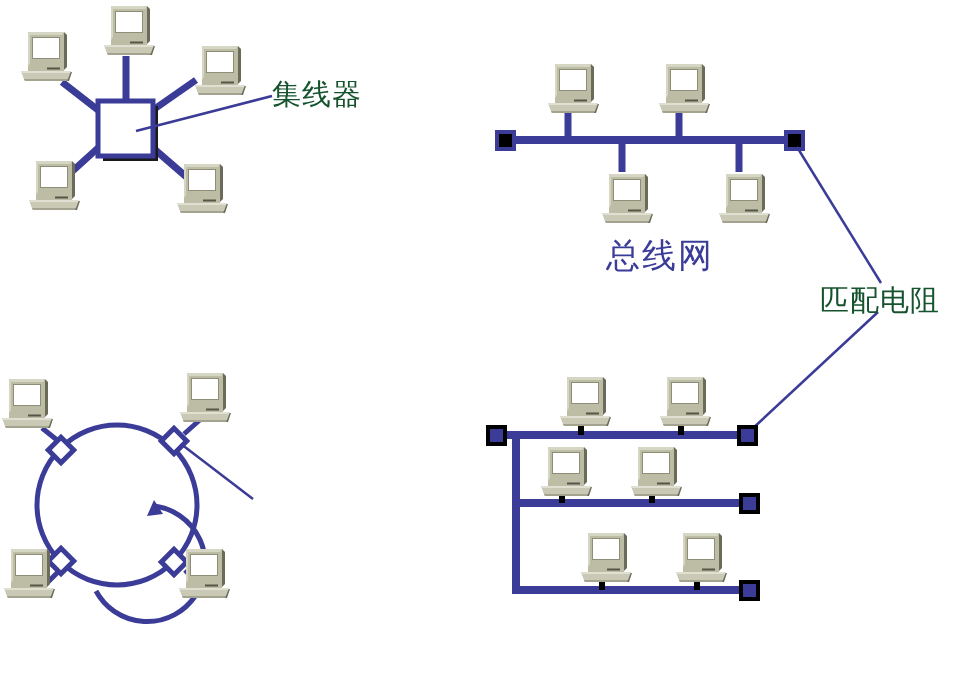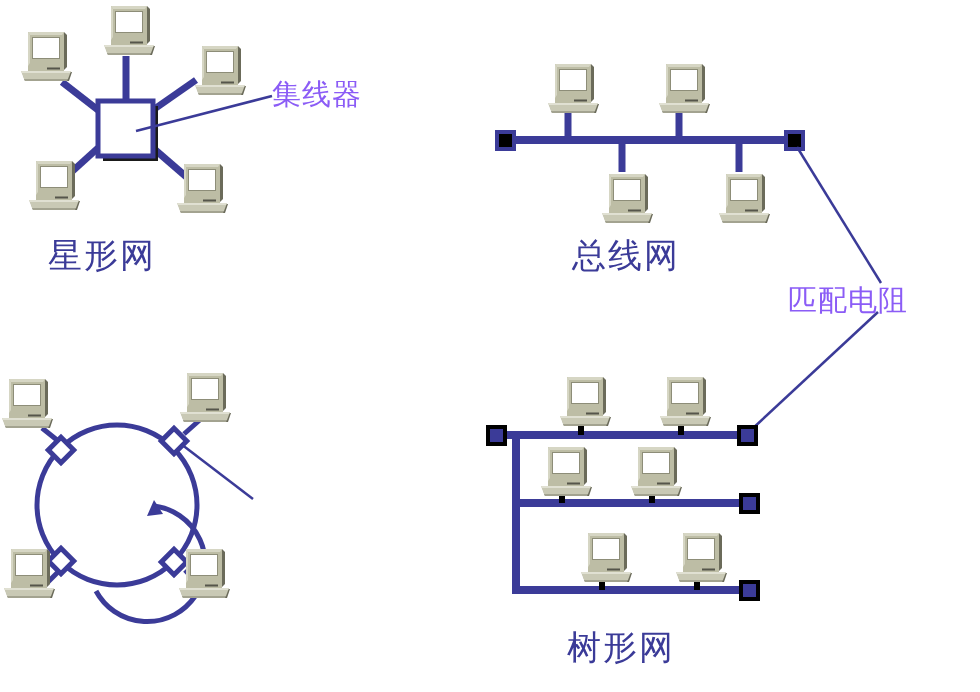--- a/index.html
+++ b/index.html
@@ -30,21 +30,21 @@
     color: #3b3b98;
     font-family: "DejaVu Sans", "Liberation Sans", sans-serif;
     font-size: 34px;
     font-weight: 400;
     letter-spacing: 2px;
     white-space: nowrap;
     line-height: 1;
   }
   .callout-label {
     position: absolute;
-    color: #8b5cf6;
+    color: #14532d;
     font-family: "DejaVu Sans", "Liberation Sans", sans-serif;
     font-size: 29px;
     font-weight: 400;
     letter-spacing: 1px;
     white-space: nowrap;
     line-height: 1;
   }
 </style>
 </head>
 <body>
@@ -177,25 +177,23 @@
 
       <use href="#computer-icon" x="553" y="371"></use>
       <use href="#computer-icon" x="653" y="371"></use>
       <use href="#computer-icon" x="534" y="441"></use>
       <use href="#computer-icon" x="624" y="441"></use>
       <use href="#computer-icon" x="574" y="527"></use>
       <use href="#computer-icon" x="669" y="527"></use>
     </g>
   </svg>
 
-  <div class="topo-label" style="left:48px; top:238px;">星形网</div>
 
-  <div class="topo-label" style="left:572px; top:238px;">总线网</div>
+  <div class="topo-label" style="left:606px; top:238px;">总线网</div>
 
 
-  <div class="topo-label" style="left:567px; top:630px;">树形网</div>
 
   <div class="callout-label" style="left:272px; top:80px;">集线器</div>
 
-  <div class="callout-label" style="left:788px; top:286px;">匹配电阻</div>
+  <div class="callout-label" style="left:820px; top:286px;">匹配电阻</div>
 
 
 </div>
 
 </body></html>

